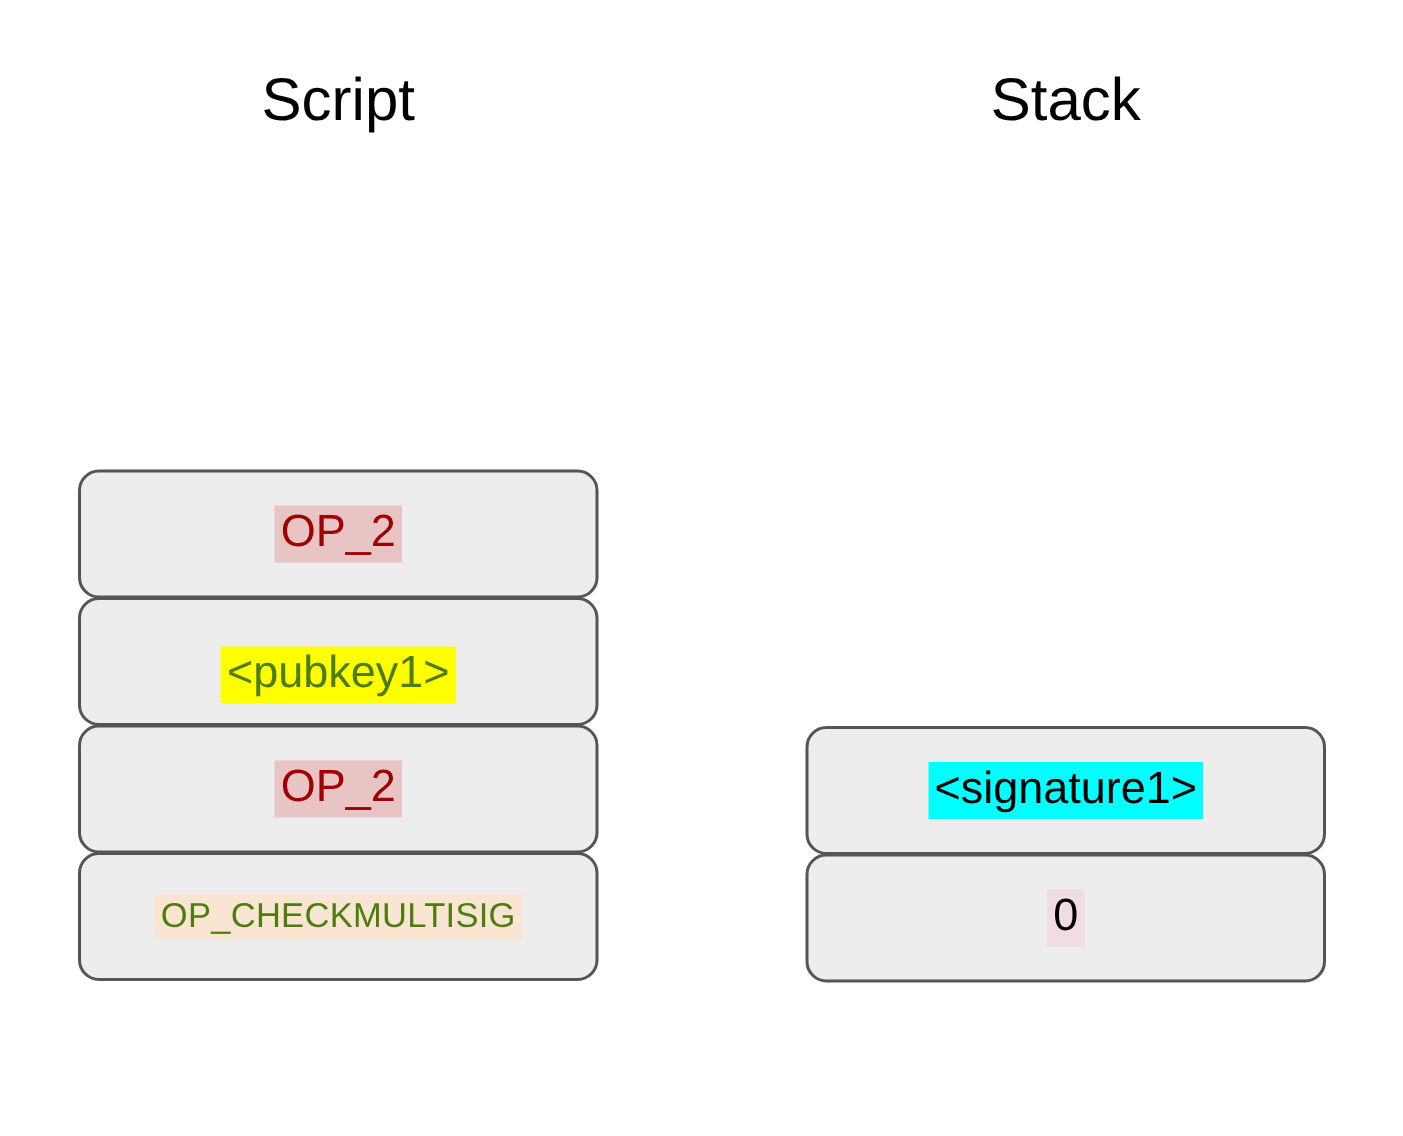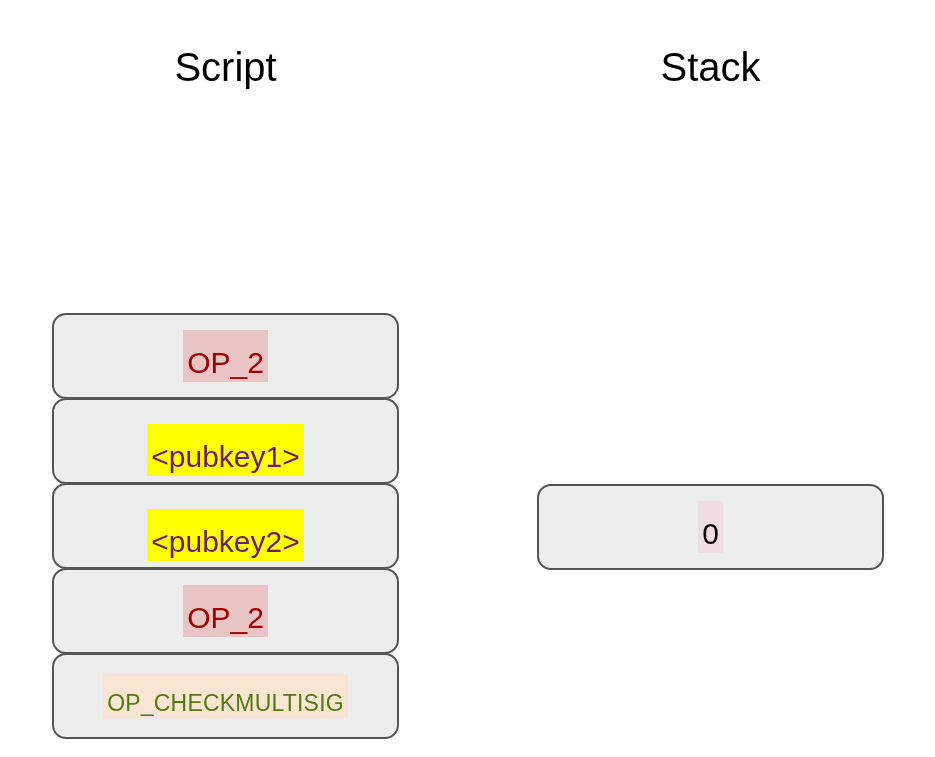--- a/index.html
+++ b/index.html
@@ -57,30 +57,30 @@
     display: flex;
     align-items: center;
     justify-content: center;
     position: relative;
   }
   .cell:first-child { margin-top: 0; }
 
   .cell-label {
     font-size: 30px;
     line-height: 1.16;
-    padding: 16px 4px 2px 4px;
+    padding: 1px 4px 2px 4px;
     white-space: nowrap;
     color: #000000;
     background: transparent;
   }
 
   
   .hl-yellow {
     background: #ffff00;
-    color: #701a75;
+    color: #4d7c0f;
     margin-top: 18px;
   }
   .hl-cyan {
     background: #00ffff;
     color: #000000;
   }
   .hl-red {
     background: #e8c4c4;
     color: #a00000;
   }
@@ -107,37 +107,37 @@
   <div class="stack-column script-column">
 
     <div class="cell">
       <span class="cell-label hl-red">OP_2</span>
     </div>
 
     <div class="cell">
       <span class="cell-label hl-yellow">&lt;pubkey1&gt;</span>
     </div>
 
-    <div class="cell">
-      <span class="cell-label hl-yellow">&lt;pubkey2&gt;</span>
-    </div>
 
     <div class="cell">
       <span class="cell-label hl-red">OP_2</span>
     </div>
 
     <div class="cell">
       <span class="cell-label hl-orange">OP_CHECKMULTISIG</span>
     </div>
 
   </div>
 
   <div class="stack-column stack-column-right">
 
 
+    <div class="cell">
+      <span class="cell-label hl-cyan">&lt;signature1&gt;</span>
+    </div>
 
     <div class="cell">
       <span class="cell-label hl-pink">0</span>
     </div>
 
   </div>
 
 </div>
 
 </body></html>

